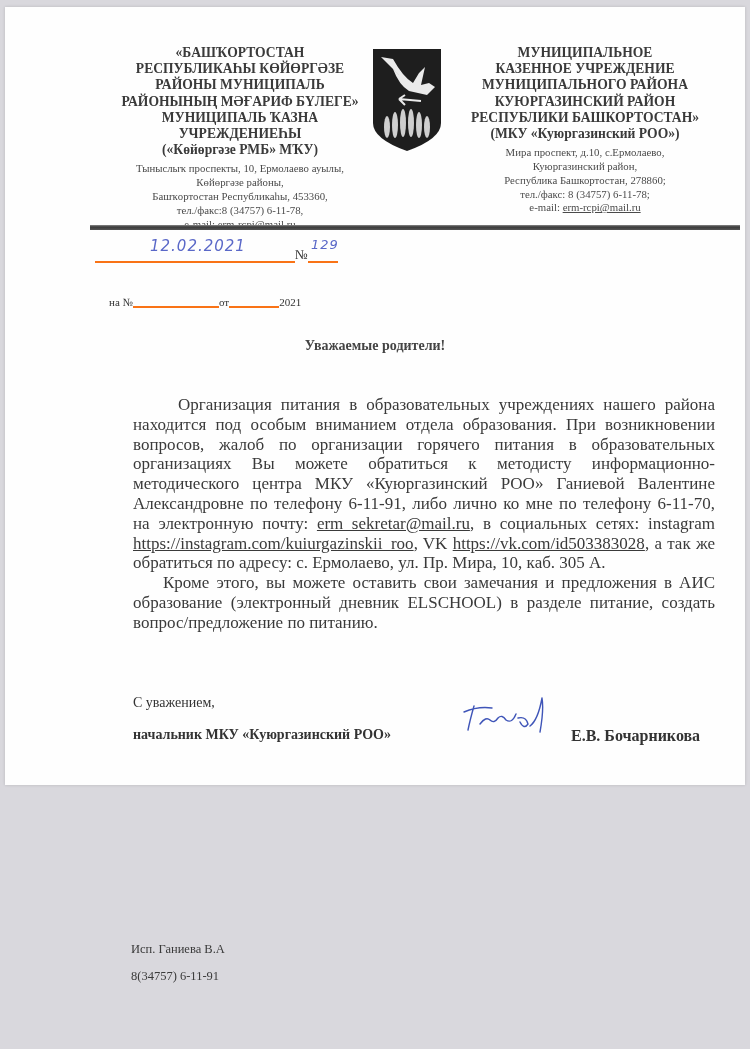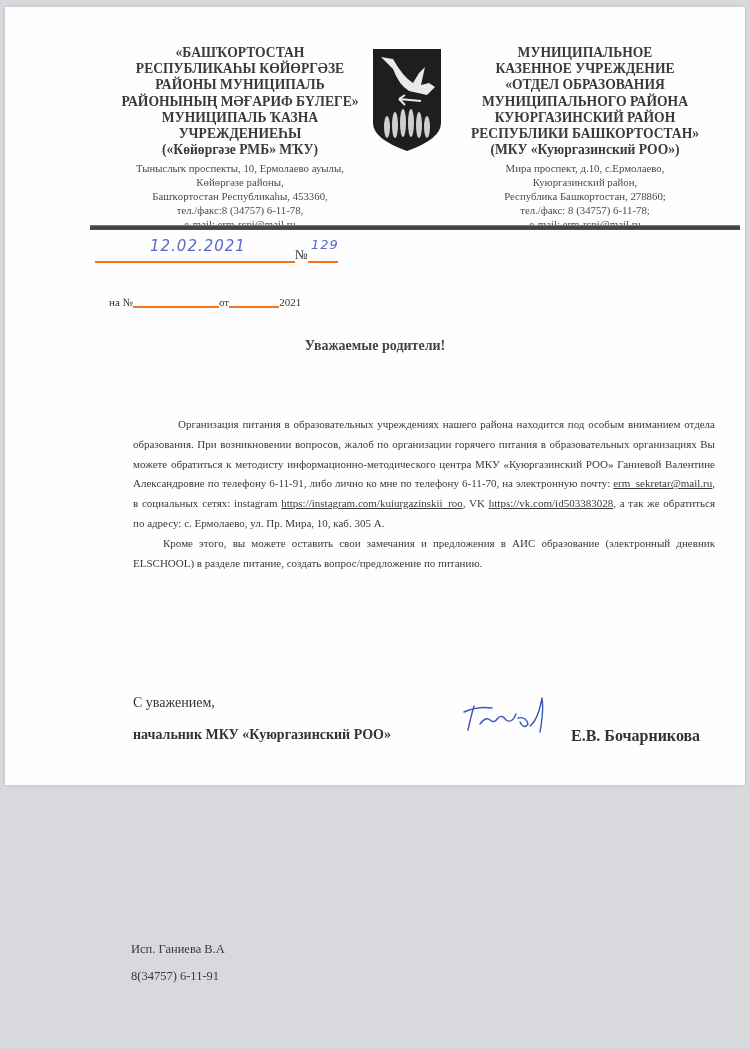--- a/index.html
+++ b/index.html
@@ -45,22 +45,22 @@
     color: #5a68c8; font-size: 15px; letter-spacing: 1px;
   }
   .ref-row {
     position: absolute; left: 104px; top: 285px; font-size: 11px; color: #333;
   }
   .greeting {
     position: absolute; left: 0; width: 100%; top: 331px; text-align: center;
     font-weight: bold; font-size: 14px; color: #444;
   }
   .body-text {
-    position: absolute; left: 128px; top: 408px; width: 582px;
-    font-size: 11px; line-height: 19.8px; text-align: justify; color: #3a3a3a;
+    position: absolute; left: 128px; top: 388px; width: 582px;
+    font-size: 17px; line-height: 19.8px; text-align: justify; color: #3a3a3a;
   }
   .body-text p { margin: 0; text-indent: 45px; }
   .body-text .link { text-decoration: underline; }
   .closing {
     position: absolute; left: 128px; top: 688px; font-weight: normal; font-size: 14px; color: #333;
   }
   .signer-title {
     position: absolute; left: 128px; top: 720px; font-weight: bold; font-size: 14px; color: #333;
   }
   .signature {
@@ -108,21 +108,20 @@
       <ellipse cx="42" cy="78" rx="3" ry="14"></ellipse>
       <ellipse cx="50" cy="80" rx="3" ry="13"></ellipse>
       <ellipse cx="58" cy="82" rx="3" ry="11"></ellipse>
     </g>
   </svg>
 
   <div class="hdr-col hdr-right">
     <div class="org-title">
       <div>МУНИЦИПАЛЬНОЕ</div>
       <div>КАЗЕННОЕ УЧРЕЖДЕНИЕ</div>
-      <div>«ОТДЕЛ ОБРАЗОВАНИЯ</div>
       <div>МУНИЦИПАЛЬНОГО РАЙОНА</div>
       <div>КУЮРГАЗИНСКИЙ РАЙОН</div>
       <div>РЕСПУБЛИКИ БАШКОРТОСТАН»</div>
       <div>(МКУ «Куюргазинский РОО»)</div>
     </div>
     <div class="org-addr">
       <div>Мира проспект, д.10, с.Ермолаево,</div>
       <div>Куюргазинский район,</div>
       <div>Республика Башкортостан, 278860;</div>
       <div>тел./факс: 8 (34757) 6-11-78;</div>

